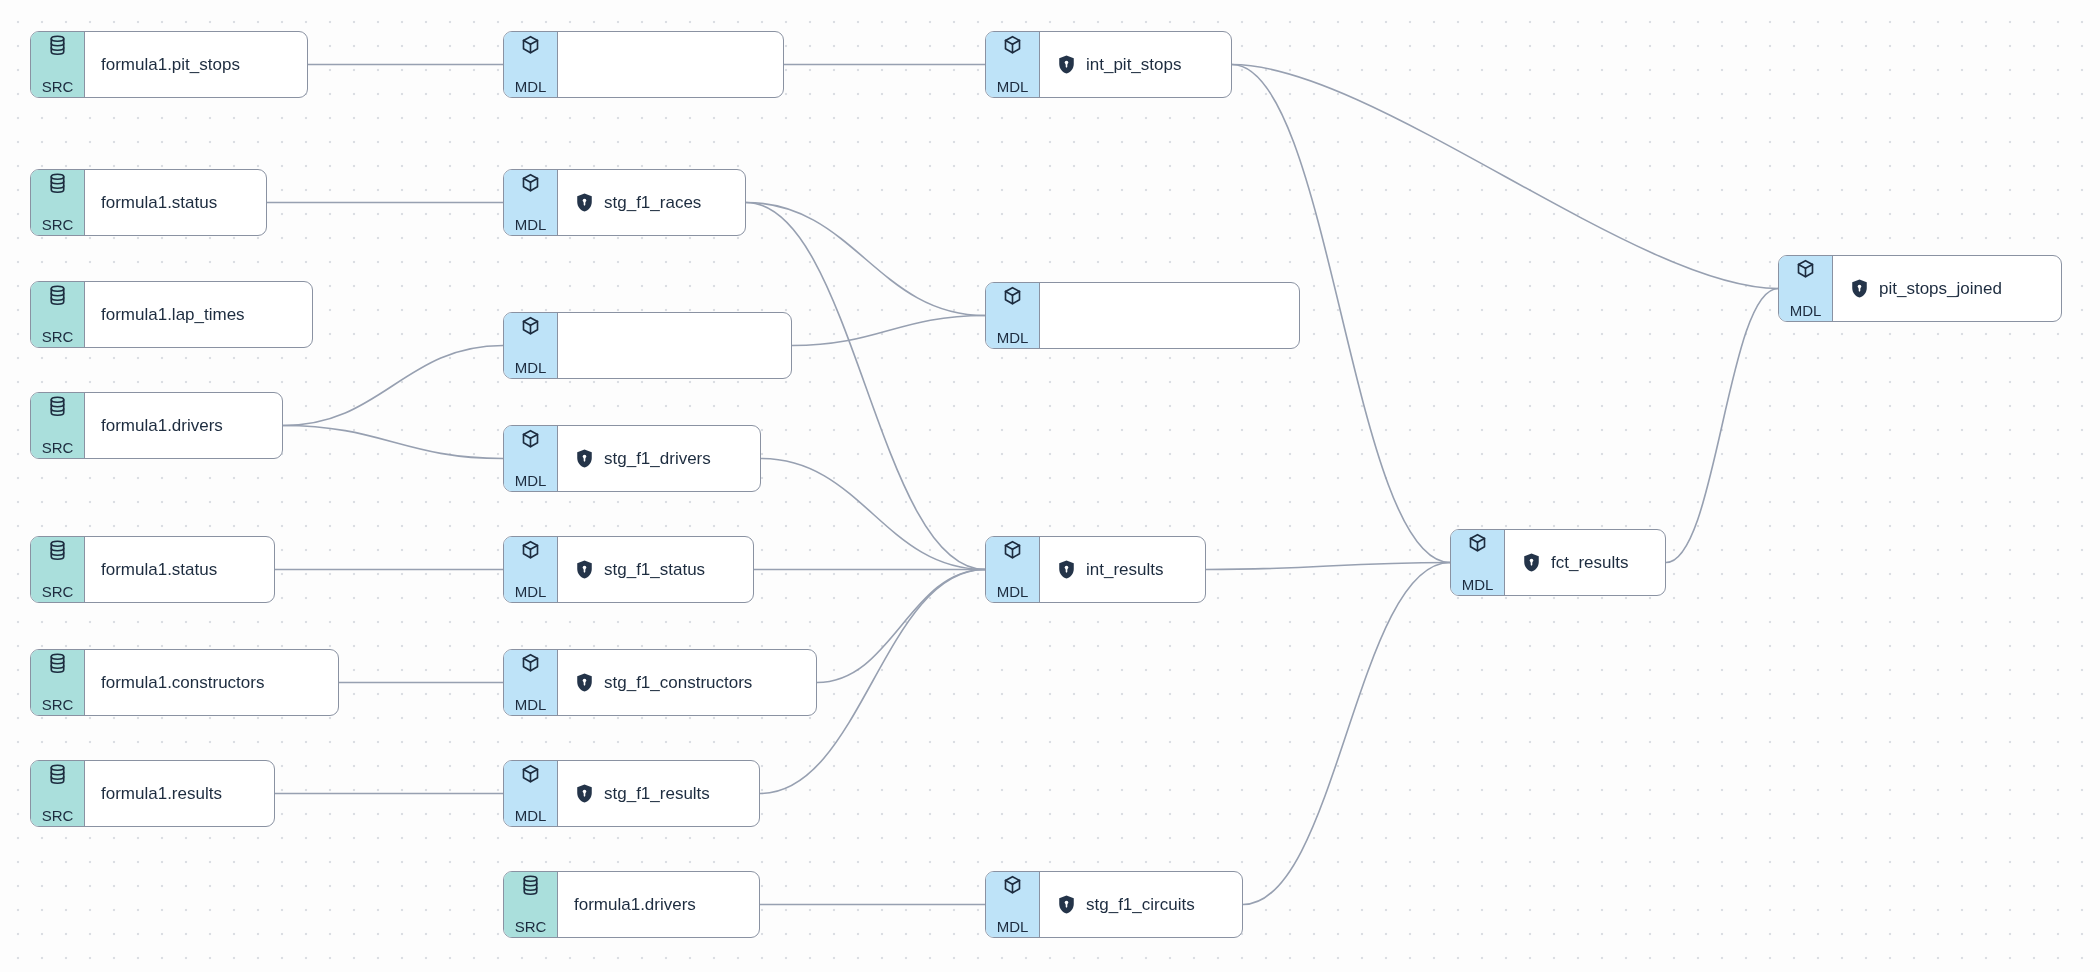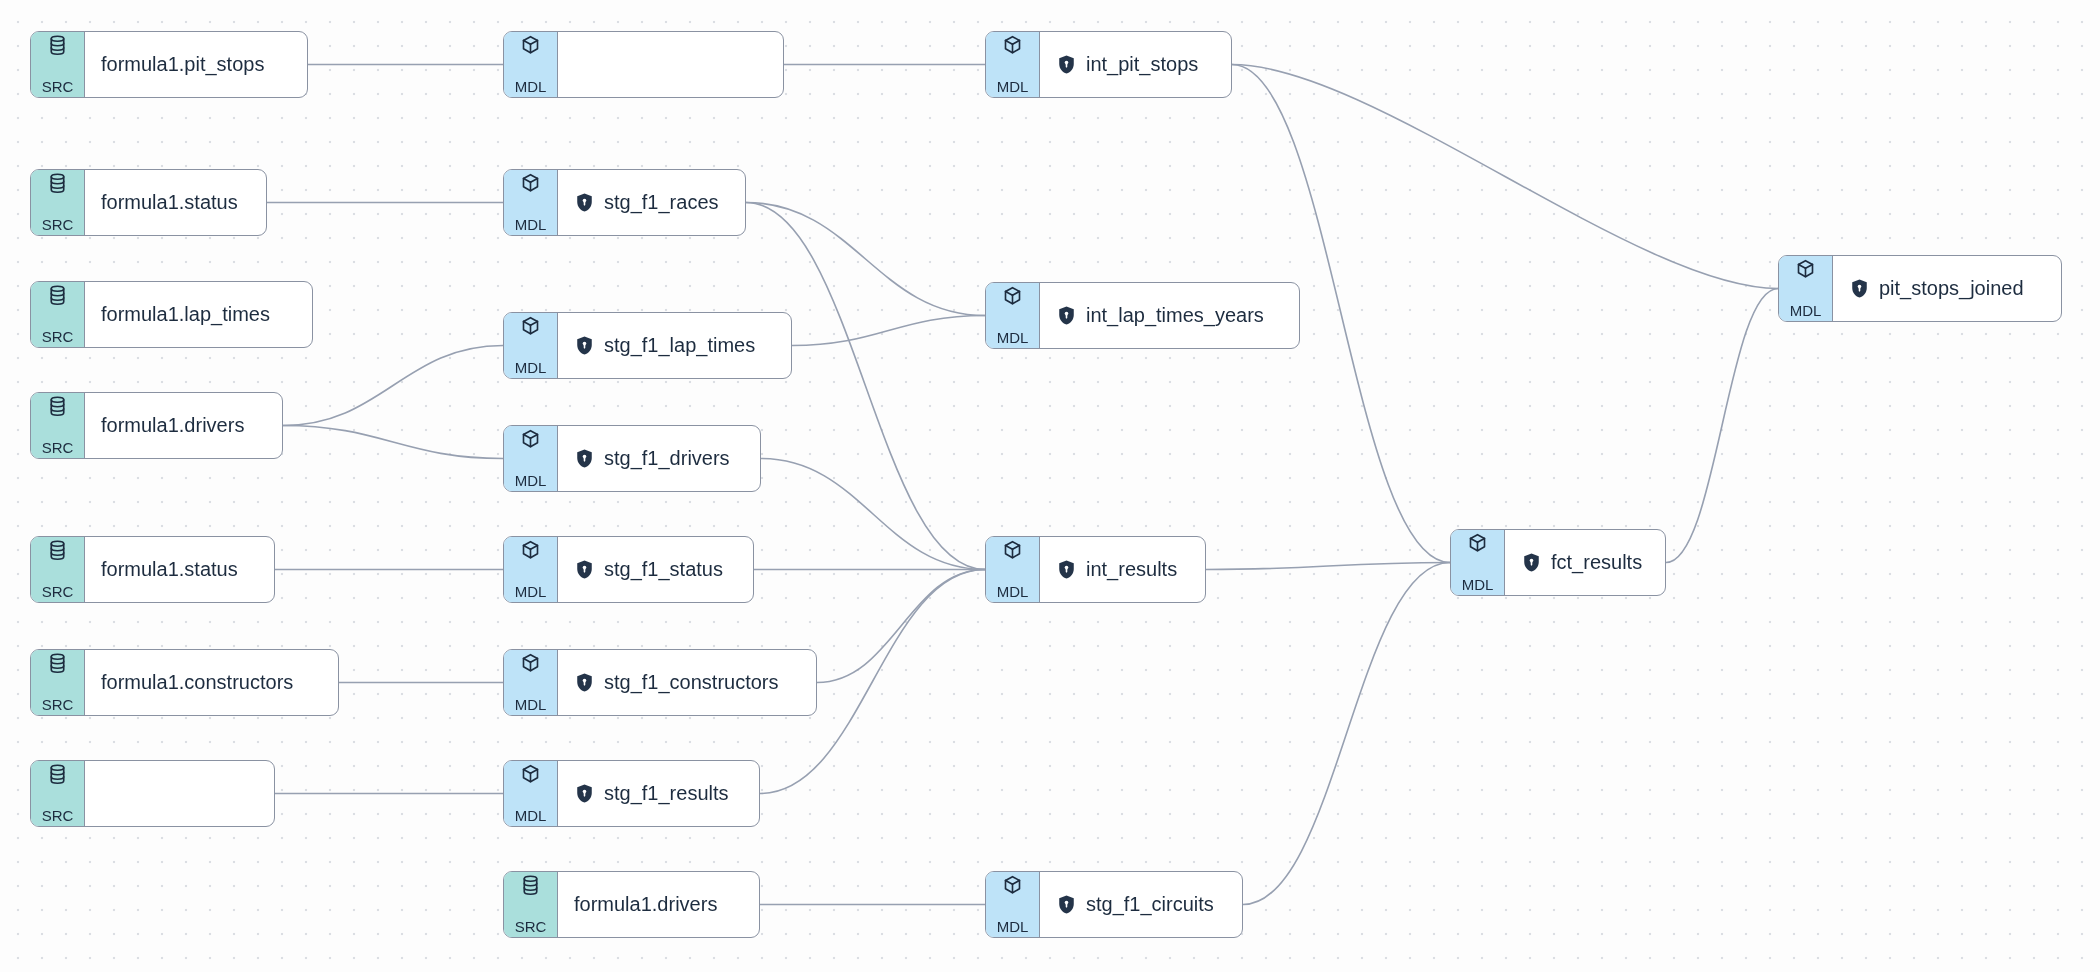--- a/index.html
+++ b/index.html
@@ -26,21 +26,21 @@
   .node.model  .icon-cell{background:#bee3f8;text-align:center;}
   .type-icon{width:23px;height:23px;display:block;}
   .type-icon path,.type-icon ellipse,.type-icon polyline,.type-icon line{
     fill:none;stroke:#1d2c3f;stroke-width:1.7;stroke-linejoin:round;stroke-linecap:round;
   }
   .badge{font-size:15px;line-height:17px;margin-top:1px;color:#1d2c3f;}
   .body-cell{
     flex:1;display:flex;align-items:center;gap:9px;
     padding:0 18px 0 16px;white-space:nowrap;overflow:hidden;
   }
-  .node-label{font-size:20px;}
+  .node-label{font-size:17px;}
   .shield{width:21px;height:21px;flex:0 0 21px;display:block;}
 </style>
 </head>
 <body>
 
 <div class="canvas">
   <svg id="edges-svg" width="2100" height="972" viewBox="0 0 2100 972">
       <path d="M 308 64.5 C 395.75 64.5, 415.25 64.5, 503 64.5" class="edge"></path>
       <path d="M 784 64.5 C 874.45 64.5, 894.55 64.5, 985 64.5" class="edge"></path>
       <path d="M 1232 64.5 C 1372 64.5, 1638 288.5, 1778 288.5" class="edge"></path>
@@ -150,20 +150,23 @@
     <div class="node source" style="left: 30px; top: 760px; width: 245px; height: 67px;">
       <div class="icon-cell">
         <svg class="type-icon" viewBox="0 0 24 24">
           <ellipse cx="12" cy="5" rx="6.5" ry="2.6"></ellipse>
           <path d="M5.5 5 V18.5 C5.5 19.95 8.4 21.1 12 21.1 S18.5 19.95 18.5 18.5 V5"></path>
           <path d="M18.5 9.7 C18.5 11.15 15.6 12.3 12 12.3 S5.5 11.15 5.5 9.7"></path>
           <path d="M18.5 14.3 C18.5 15.75 15.6 16.9 12 16.9 S5.5 15.75 5.5 14.3"></path>
         </svg>
         <span class="badge">SRC</span>
       </div>
+      <div class="body-cell">
+        <span class="node-label">formula1.results</span>
+      </div>
     </div>
     <div class="node source" style="left: 503px; top: 871px; width: 257px; height: 67px;">
       <div class="icon-cell">
         <svg class="type-icon" viewBox="0 0 24 24">
           <ellipse cx="12" cy="5" rx="6.5" ry="2.6"></ellipse>
           <path d="M5.5 5 V18.5 C5.5 19.95 8.4 21.1 12 21.1 S18.5 19.95 18.5 18.5 V5"></path>
           <path d="M18.5 9.7 C18.5 11.15 15.6 12.3 12 12.3 S5.5 11.15 5.5 9.7"></path>
           <path d="M18.5 14.3 C18.5 15.75 15.6 16.9 12 16.9 S5.5 15.75 5.5 14.3"></path>
         </svg>
         <span class="badge">SRC</span>
@@ -202,28 +205,20 @@
     </div>
     <div class="node model" style="left: 503px; top: 312px; width: 289px; height: 67px;">
       <div class="icon-cell">
         <svg class="type-icon" viewBox="0 0 24 24">
           <path d="M12 2.8 L19.3 6.7 L12 10.6 L4.7 6.7 Z"></path>
           <path d="M19.3 6.7 V15.4 L12 19.5 L4.7 15.4 V6.7"></path>
           <path d="M12 10.6 V19.5"></path>
         </svg>
         <span class="badge">MDL</span>
       </div>
-      <div class="body-cell">
-        <svg class="shield" viewBox="0 0 24 24">
-          <path fill="#243449" d="M12 1.7 L20.3 4.8 V11 C20.3 16.9 16.8 20.7 12 22.4 C7.2 20.7 3.7 16.9 3.7 11 V4.8 Z"></path>
-          <circle cx="12" cy="9.7" r="2.05" fill="#ffffff"></circle>
-          <rect x="11.1" y="10.9" width="1.8" height="4.7" rx="0.9" fill="#ffffff"></rect>
-        </svg>
-        <span class="node-label">stg_f1_lap_times</span>
-      </div>
     </div>
     <div class="node model" style="left: 503px; top: 425px; width: 258px; height: 67px;">
       <div class="icon-cell">
         <svg class="type-icon" viewBox="0 0 24 24">
           <path d="M12 2.8 L19.3 6.7 L12 10.6 L4.7 6.7 Z"></path>
           <path d="M19.3 6.7 V15.4 L12 19.5 L4.7 15.4 V6.7"></path>
           <path d="M12 10.6 V19.5"></path>
         </svg>
         <span class="badge">MDL</span>
       </div>
@@ -327,28 +322,20 @@
       </div>
     </div>
     <div class="node model" style="left: 985px; top: 282px; width: 315px; height: 67px;">
       <div class="icon-cell">
         <svg class="type-icon" viewBox="0 0 24 24">
           <path d="M12 2.8 L19.3 6.7 L12 10.6 L4.7 6.7 Z"></path>
           <path d="M19.3 6.7 V15.4 L12 19.5 L4.7 15.4 V6.7"></path>
           <path d="M12 10.6 V19.5"></path>
         </svg>
         <span class="badge">MDL</span>
-      </div>
-      <div class="body-cell">
-        <svg class="shield" viewBox="0 0 24 24">
-          <path fill="#243449" d="M12 1.7 L20.3 4.8 V11 C20.3 16.9 16.8 20.7 12 22.4 C7.2 20.7 3.7 16.9 3.7 11 V4.8 Z"></path>
-          <circle cx="12" cy="9.7" r="2.05" fill="#ffffff"></circle>
-          <rect x="11.1" y="10.9" width="1.8" height="4.7" rx="0.9" fill="#ffffff"></rect>
-        </svg>
-        <span class="node-label">int_lap_times_years</span>
       </div>
     </div>
     <div class="node model" style="left: 985px; top: 536px; width: 221px; height: 67px;">
       <div class="icon-cell">
         <svg class="type-icon" viewBox="0 0 24 24">
           <path d="M12 2.8 L19.3 6.7 L12 10.6 L4.7 6.7 Z"></path>
           <path d="M19.3 6.7 V15.4 L12 19.5 L4.7 15.4 V6.7"></path>
           <path d="M12 10.6 V19.5"></path>
         </svg>
         <span class="badge">MDL</span>

